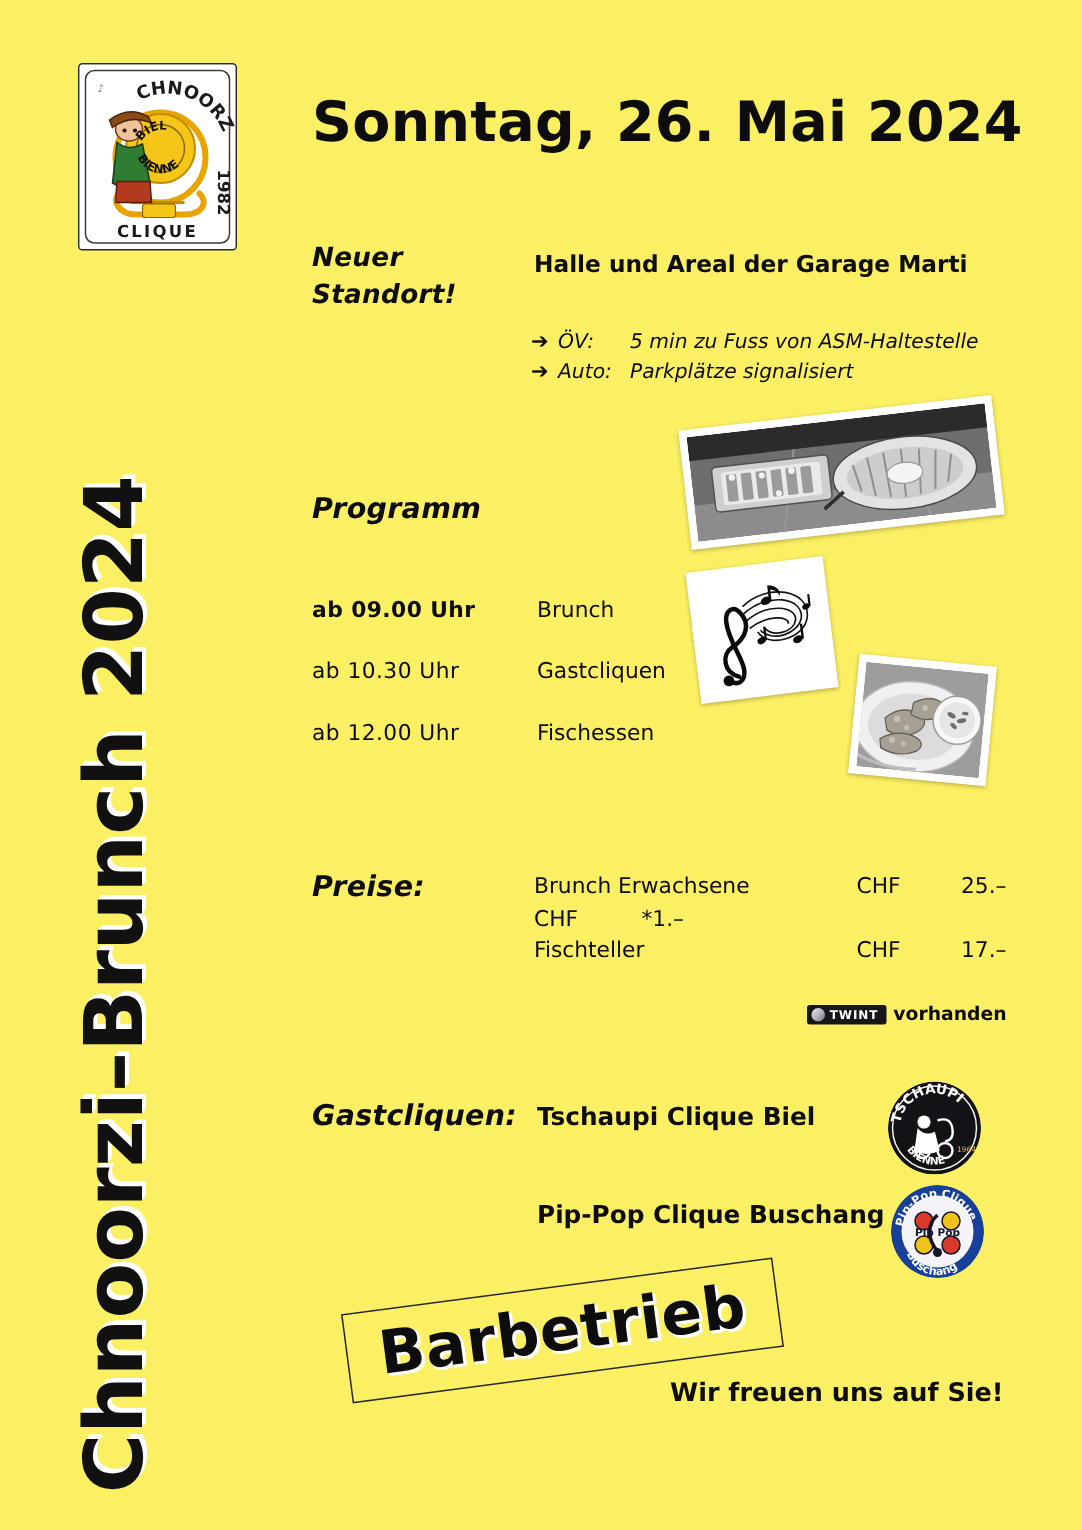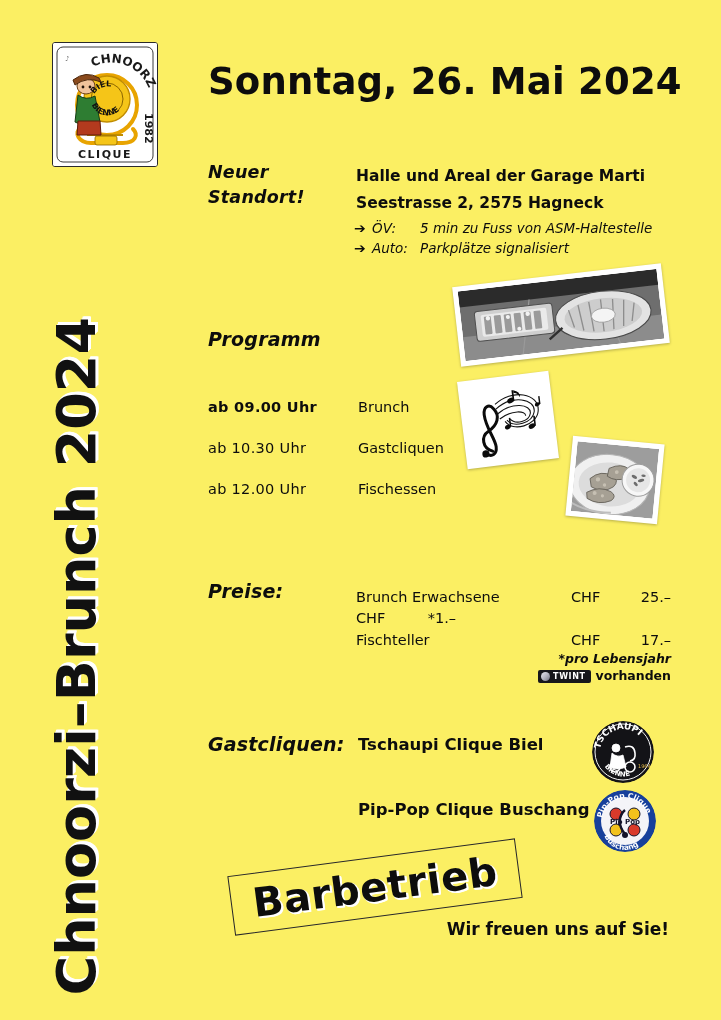--- a/index.html
+++ b/index.html
@@ -64,21 +64,21 @@
 
   .prog{position:absolute;left:192px;top:374px;font-size:14.5px;color:#0d0d0d;}
   .prog .prow{display:flex;align-items:flex-end;height:41px;}
   .prog .t{width:150px;flex:0 0 150px;letter-spacing:0.3px;}
   .prog .t.bold{font-weight:bold;}
   .prog .a{flex:1 1 auto;}
 
   .preise-h{position:absolute;left:192px;top:580px;font-size:19px;}
 
   .prices{position:absolute;left:340px;top:583px;font-size:14.5px;color:#0d0d0d;}
-  .prices .prow{display:flex;align-items:flex-end;height:21.5px;}
+  .prices .prow{display:flex;align-items:flex-start;height:21.5px;}
   .prices .item{width:215px;flex:0 0 215px;}
   .prices .cur{width:48px;flex:0 0 48px;}
   .prices .amt{width:52px;flex:0 0 52px;text-align:right;}
   .prices .note{text-align:right;width:315px;font-style:italic;font-weight:bold;font-size:12.5px;margin-top:3px;}
 
   .twint-line{
     position:absolute;left:340px;top:668px;width:315px;
     display:flex;justify-content:flex-end;align-items:flex-end;gap:5px;
   }
   .twint-badge{
@@ -187,21 +187,20 @@
 
     <div class="date-title">Sonntag, 26. Mai 2024</div>
 
     <div class="neuer-standort">
       <div class="label-it">Neuer</div>
       <div class="label-it">Standort!</div>
     </div>
 
     <div class="venue">
       <div>Halle und Areal der Garage Marti</div>
-      <div>Seestrasse 2, 2575 Hagneck</div>
     </div>
 
     <div class="travel">
       <div class="row">
         <span class="arw">➔</span>
         <span class="mode">ÖV:</span>
         <span class="det">5 min zu Fuss von ASM-Haltestelle</span>
       </div>
       <div class="row">
         <span class="arw">➔</span>
@@ -237,21 +236,20 @@
       </div>
       <div class="prow">
         <span class="cur">CHF</span>
         <span class="amt">*1.–</span>
       </div>
       <div class="prow">
         <span class="item">Fischteller</span>
         <span class="cur">CHF</span>
         <span class="amt">17.–</span>
       </div>
-      <div class="note">*pro Lebensjahr</div>
     </div>
 
     <div class="twint-line">
       <span class="twint-badge">
         <span class="twint-mark"></span>
         <span>TWINT</span>
       </span>
       <span class="twint-word">vorhanden</span>
     </div>
 

